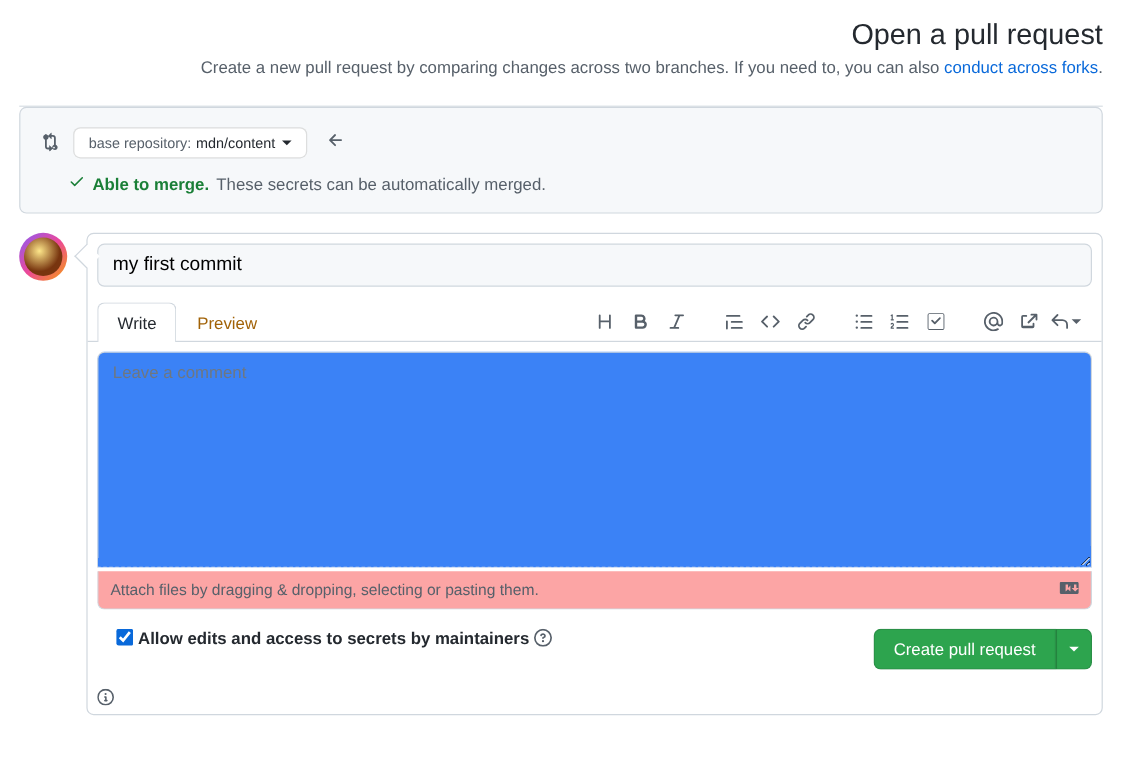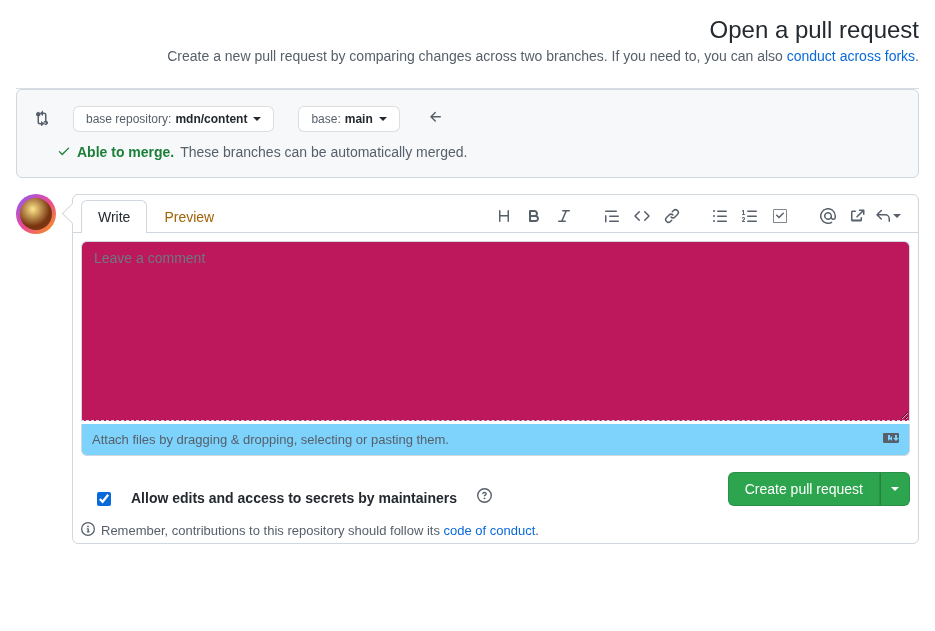--- a/index.html
+++ b/index.html
@@ -31,49 +31,50 @@
     .compare-bar {
       margin: 0 16px;
       border: 1px solid #d0d7de;
       border-radius: 6px;
       padding: 16px;
       background: #f6f8fa;
     }
     .branch-row {
       display: flex;
       align-items: center;
-      gap: 24px;
+      gap: 12px;
       flex-wrap: wrap;
     }
     .git-compare-icon {
       width: 16px;
       height: 16px;
       fill: #57606a;
     }
     .branch-select {
       display: inline-flex;
       align-items: center;
       padding: 5px 12px;
       font-size: 12px;
       background: #f6f8fa;
       border: 1px solid rgba(27,31,36,0.15);
       border-radius: 6px;
       cursor: pointer;
       background: #fff;
       gap: 4px;
     }
     .branch-select .label { color: #57606a; }
-    .branch-select .value { font-weight: 700; color: #24292f; }
+    .branch-select .value { font-weight: 400; color: #24292f; }
     .arrow-left {
       padding: 0 4px;
       color: #57606a;
       font-size: 16px;
     }
     .merge-status {
       display: flex;
+      align-items: center;
       gap: 6px;
       margin-top: 12px;
       margin-left: 24px;
       font-size: 14px;
     }
     .merge-status .check { color: #1a7f37; }
     .merge-status .able { color: #1a7f37; font-weight: 600; }
     .merge-status .desc { color: #57606a; }
     .pr-form-wrap {
       display: flex;
@@ -172,41 +173,41 @@
     .comment-textarea {
       width: 100%;
       min-height: 180px;
       padding: 8px 12px;
       border: 1px solid #d0d7de;
       border-bottom: 1px dashed #d0d7de;
       border-radius: 6px 6px 0 0;
       resize: vertical;
       font-family: inherit;
       font-size: 14px;
-      background: #be185d;
+      background: #3b82f6;
     }
     .comment-textarea::placeholder { color: #6e7781; }
     .attach-bar {
       padding: 6px 10px;
       font-size: 13px;
       color: #57606a;
       border: 1px solid #d0d7de;
       border-top: none;
       border-radius: 0 0 6px 6px;
-      background: #7dd3fc;
+      background: #fca5a5;
       display: flex;
       align-items: center;
       justify-content: space-between;
     }
     .markdown-icon svg { width: 16px; height: 16px; fill: #57606a; }
     .form-footer {
       display: flex;
-      align-items: flex-end;
+      align-items: flex-start;
       padding: 8px 8px 12px 24px;
-      gap: 20px;
+      gap: 4px;
     }
     .allow-edits-check {
       width: 14px;
       height: 14px;
       accent-color: #0969da;
     }
     .allow-label {
       font-size: 14px;
       font-weight: 600;
       color: #24292f;
@@ -272,47 +273,43 @@
 <div class="compare-bar">
   <div class="branch-row">
     <span>
       <svg class="git-compare-icon" viewBox="0 0 16 16">
           <path d="M9.573.677L7.177 3.073a.25.25 0 000 .354l2.396 2.396A.25.25 0 0010 5.646V4h1a1 1 0 011 1v5.628a2.251 2.251 0 101.5 0V5A2.5 2.5 0 0011 2.5h-1V.854a.25.25 0 00-.427-.177zM6 12V6.372a2.25 2.25 0 10-1.5 0V12A2.5 2.5 0 007 14.5h1v1.646a.25.25 0 00.427.177l2.396-2.396a.25.25 0 000-.354l-2.396-2.396A.25.25 0 008 11.354V13H7a1 1 0 01-1-1zm-.75-8.75a.75.75 0 100-1.5.75.75 0 000 1.5zM12.75 13a.75.75 0 11-1.5 0 .75.75 0 011.5 0z"></path>
         </svg>
     </span>
     <div class="branch-select">
       <span class="label">base repository: </span>
       <span class="value">mdn/content</span>
-      <span class="caret-down"></span>
-    </div>
-    <div class="branch-select">
-      <span class="label">base: </span>
-      <span class="value">main</span>
       <span class="caret-down"></span>
     </div>
     <span class="arrow-left">
       <svg viewBox="0 0 16 16" width="16" height="16" fill="currentColor">
           <path d="M7.78 12.53a.75.75 0 01-1.06 0L2.47 8.28a.75.75 0 010-1.06l4.25-4.25a.75.75 0 011.06 1.06L4.81 7h7.44a.75.75 0 010 1.5H4.81l2.97 2.97a.75.75 0 010 1.06z"></path>
         </svg>
     </span>
   </div>
   <div class="merge-status">
     <span class="check">
       <svg viewBox="0 0 16 16" width="14" height="14" fill="currentColor">
           <path d="M13.78 4.22a.75.75 0 010 1.06l-7.25 7.25a.75.75 0 01-1.06 0L2.22 9.28a.75.75 0 011.06-1.06L6 10.94l6.72-6.72a.75.75 0 011.06 0z"></path>
         </svg>
     </span>
     <span class="able">Able to merge.</span>
-    <span class="desc">These branches can be automatically merged.</span>
+    <span class="desc">These secrets can be automatically merged.</span>
   </div>
 </div>
 
 <div class="pr-form-wrap">
   <div class="avatar"></div>
   <div class="pr-form">
+    <input type="text" class="pr-title-input" value="my first commit" style="">
 
     <div class="tabs-row">
       <div class="tabs">
         <div class="tab active">Write</div>
         <div class="tab">Preview</div>
       </div>
       <div class="toolbar">
         <div class="tb-group">
           <div class="tb-btn">
               <svg viewBox="0 0 16 16">
@@ -412,18 +409,15 @@
           </button>
       </div>
     </div>
 
     <div class="coc-footer">
       <span class="info-icon">
         <svg viewBox="0 0 16 16">
             <path d="M8 1.5a6.5 6.5 0 100 13 6.5 6.5 0 000-13zM0 8a8 8 0 1116 0A8 8 0 010 8zm6.5-.25A.75.75 0 017.25 7h1a.75.75 0 01.75.75v2.75h.25a.75.75 0 010 1.5h-2a.75.75 0 010-1.5h.25v-2h-.25a.75.75 0 01-.75-.75zM8 6a1 1 0 100-2 1 1 0 000 2z"></path>
           </svg>
       </span>
-      <span>
-        <span>Remember, contributions to this repository should follow its </span><a href="#">code of conduct</a><span>.</span>
-      </span>
     </div>
   </div>
 </div>
 
 </body></html>

